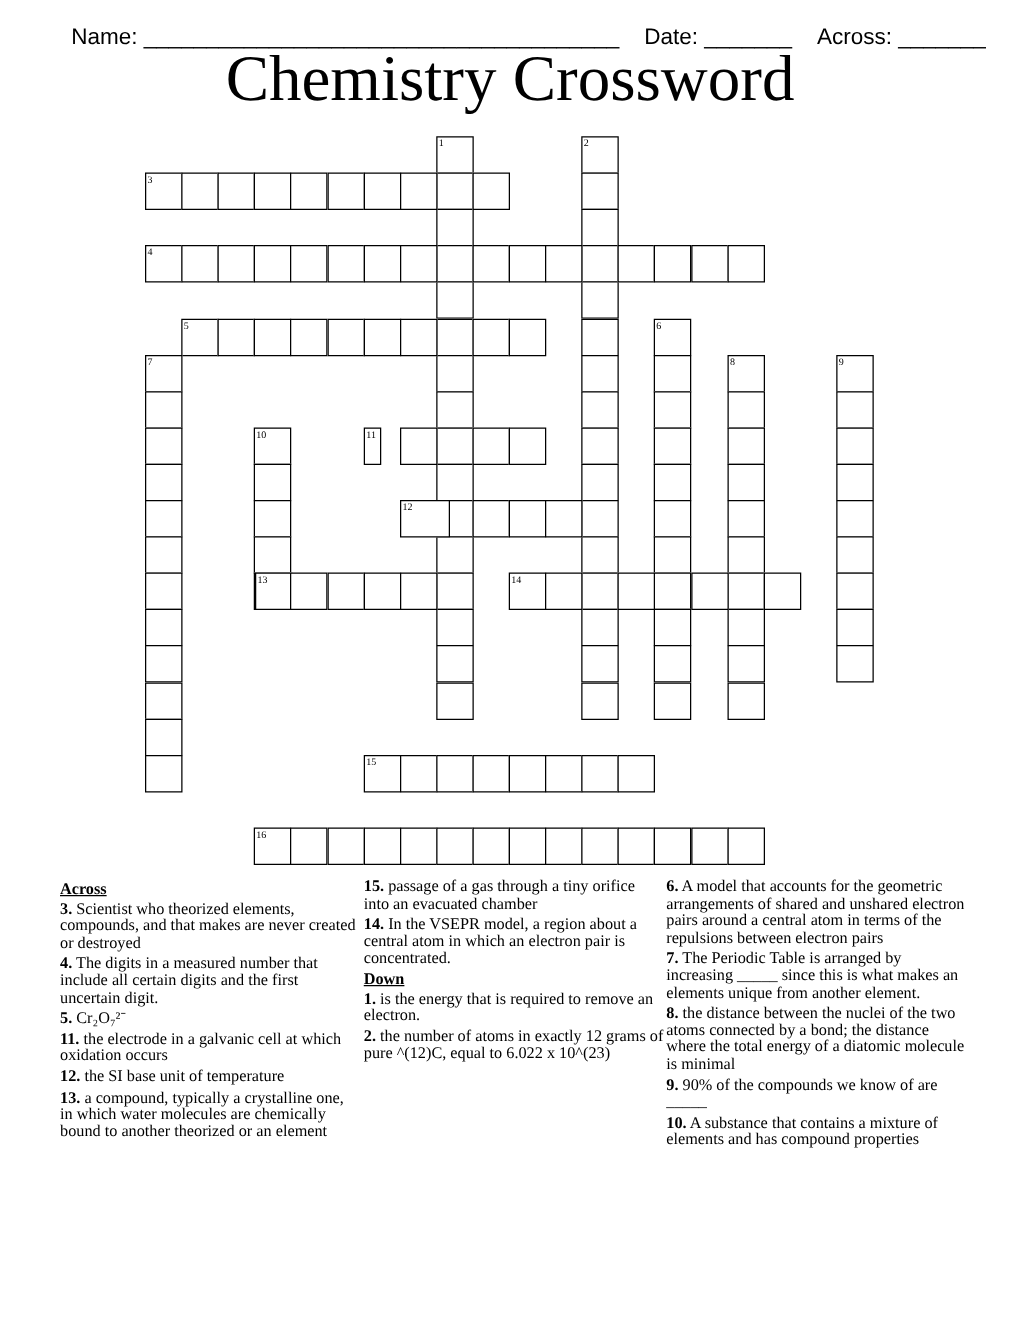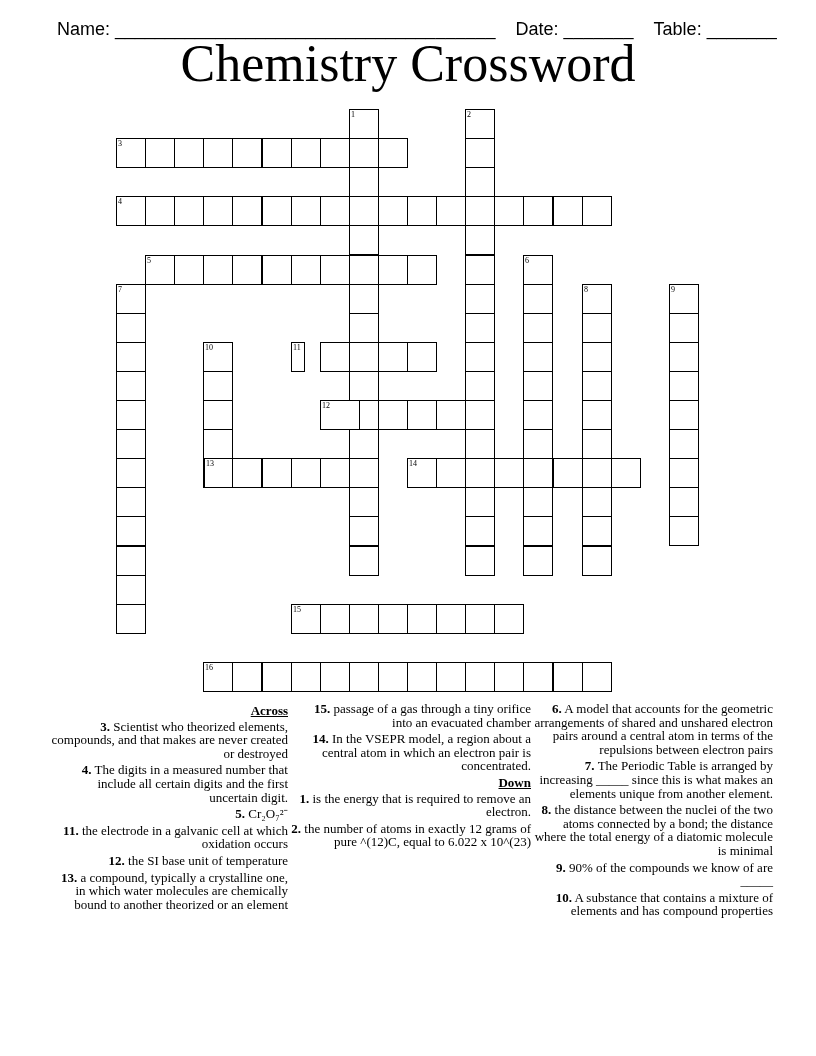--- a/index.html
+++ b/index.html
@@ -3,33 +3,33 @@
 <meta charset="utf-8">
 <style>
   html, body { margin: 0; padding: 0; background: #fff; }
   body { width: 816px; height: 1056px; position: relative; overflow: hidden; color: #000; }
   .header { position: absolute; top: -2px; left: 47px; font-family: "Liberation Sans", sans-serif; font-size: 18px; white-space: pre; }
   .header span { margin-right: 0; }
   .title { position: absolute; top: 34px; left: 0; width: 816px; text-align: center; font-family: "Liberation Serif", serif; font-size: 52px; line-height: 60px; }
   #grid { position: absolute; left: 0; top: 0; width: 816px; height: 700px; }
   .cell { position: absolute; width: 29px; height: 29px; border: 1.5px solid #000; box-sizing: border-box; background: #fff; margin-left: -1px; margin-top: -1px; }
   .cell .num { position: absolute; left: 1px; top: 0px; font-family: "Liberation Serif", serif; font-size: 8px; line-height: 9px; }
-  .clues { position: absolute; top: 702px; font-family: "Liberation Serif", serif; font-size: 13px; line-height: 13.6px; text-align: right; }
+  .clues { position: absolute; top: 702px; font-family: "Liberation Serif", serif; font-size: 13px; line-height: 13.6px; }
   .clues .heading { font-weight: bold; text-decoration: underline; margin-bottom: 2px; margin-top: 2px; }
   .clue { margin-bottom: 3px; }
   .clue b { font-weight: bold; }
   .col1 { left: 48px; width: 240px; }
   .col2 { left: 291px; width: 240px; }
   .col3 { left: 533px; width: 240px; }
 </style>
 </head>
 <body>
 
 <div class="header">
-  <span>Name: ______________________________________</span>&nbsp;&nbsp;&nbsp;&nbsp;<span>Date: _______</span>&nbsp;&nbsp;&nbsp;&nbsp;<span>Table: _______</span>
+  <span>Name: ______________________________________</span>&nbsp;&nbsp;&nbsp;&nbsp;<span>Date: _______</span>&nbsp;&nbsp;&nbsp;&nbsp;<span>Across: _______</span>
 </div>
 
 <div class="title">Chemistry Crossword</div>
 
 <div id="grid">
     <div class="cell" style="left: 350px; top: 110px; width: 30px; height: 30px;">
       <span class="num">1</span>
     </div>
     <div class="cell" style="left: 350px; top: 139px; width: 30px; height: 30px;"></div>
     <div class="cell" style="left: 350px; top: 168px; width: 30px; height: 30px;"></div>

